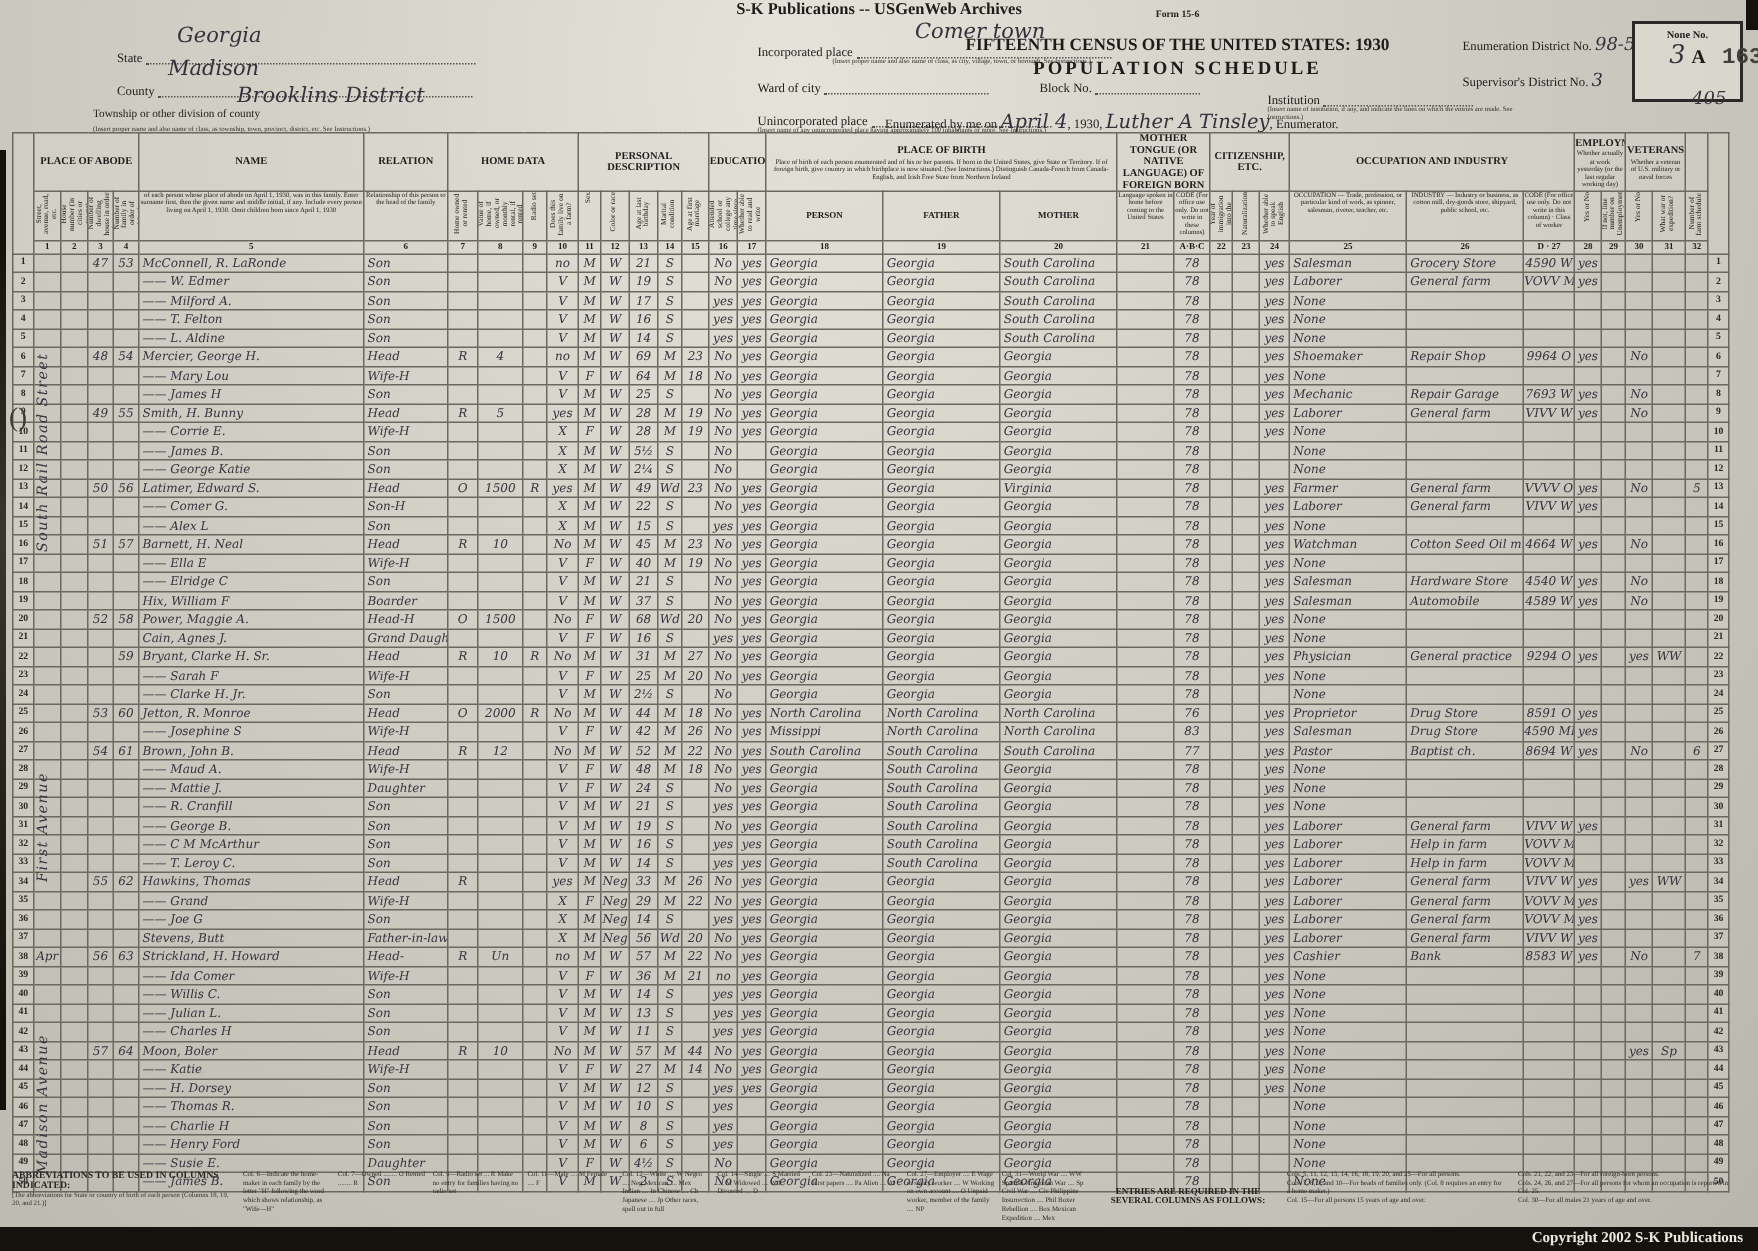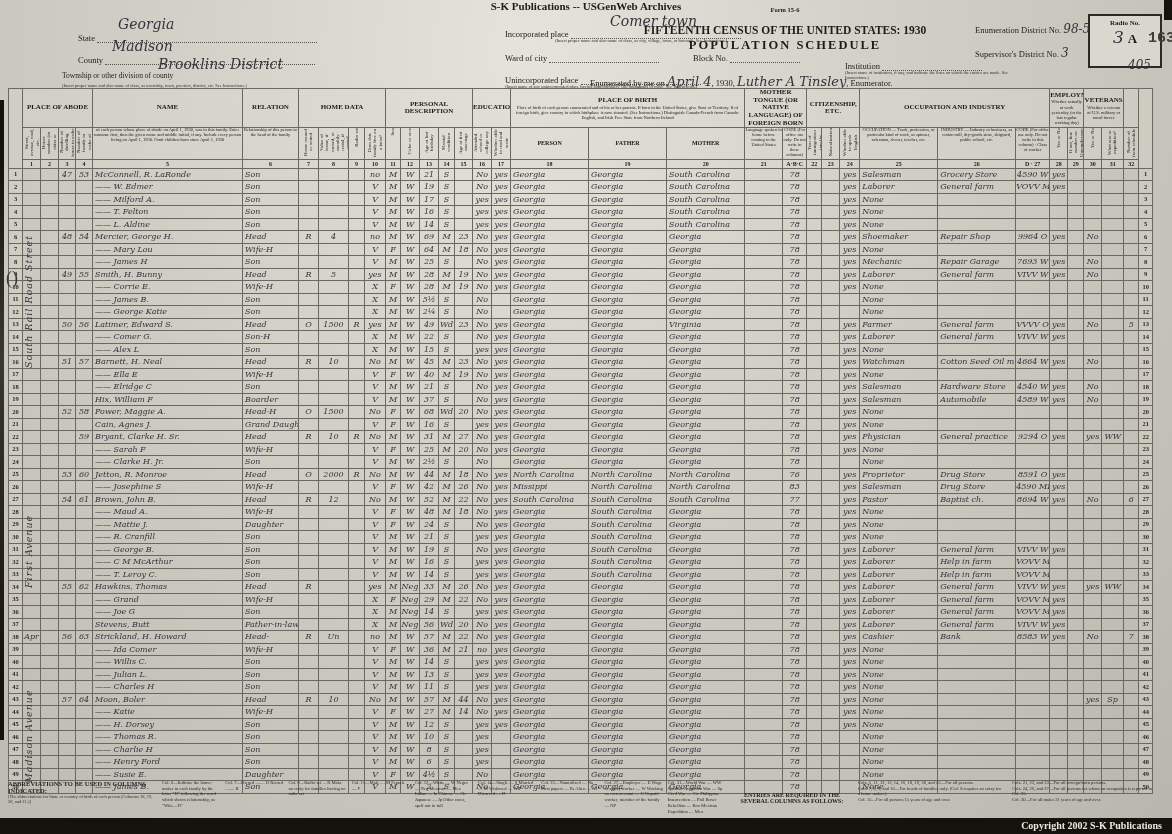--- a/index.html
+++ b/index.html
@@ -75,21 +75,21 @@
     <span class="hw" style="font-size:13px;">April 4</span><span>, 1930,</span>
     <span class="hw" style="font-size:13px;">Luther A Tinsley</span><span>, Enumerator.</span>
   </div>
 
   <div class="abs formtitle" style="left:595px;top:6px;width:380px;font-size:6.5px;">Form 15-6</div>
   <div class="abs formtitle" style="left:575px;top:24px;width:420px;font-size:11.5px;">FIFTEENTH CENSUS OF THE UNITED STATES: 1930</div>
   <div class="abs formtitle" style="left:575px;top:38px;width:420px;font-size:12.5px;letter-spacing:2px;">POPULATION SCHEDULE</div>
   <div class="abs printed" style="left:975px;top:22px;white-space:nowrap;text-align:center;"><span>Enumeration District No.</span> <span class="hw" style="font-size:12px;">98-5</span></div>
   <div class="abs printed" style="left:975px;top:46px;white-space:nowrap;"><span>Supervisor's District No.</span> <span class="hw" style="font-size:12px;">3</span></div>
   <div class="abs sheetbox" style="left:1088px;top:14px;width:70px;height:50px;">
-    <div style="font-size:7px;font-weight:bold;margin-top:3px;">Radio No.</div>
+    <div style="font-size:7px;font-weight:bold;margin-top:3px;">None No.</div>
     <span class="hw" style="font-size:17px;">3</span>
     <span style="font-size:13px;font-weight:bold;">A</span>
   </div>
   <div class="abs stamp" style="left:1148px;top:30px;font-family:Liberation Mono, monospace;">163</div>
   <div class="abs hw" style="left:1128px;top:58px;font-size:12px;">405</div>
 
   <table class="census">
     <colgroup>
         <col style="width: 14px;">
         <col style="width: 18px;">

